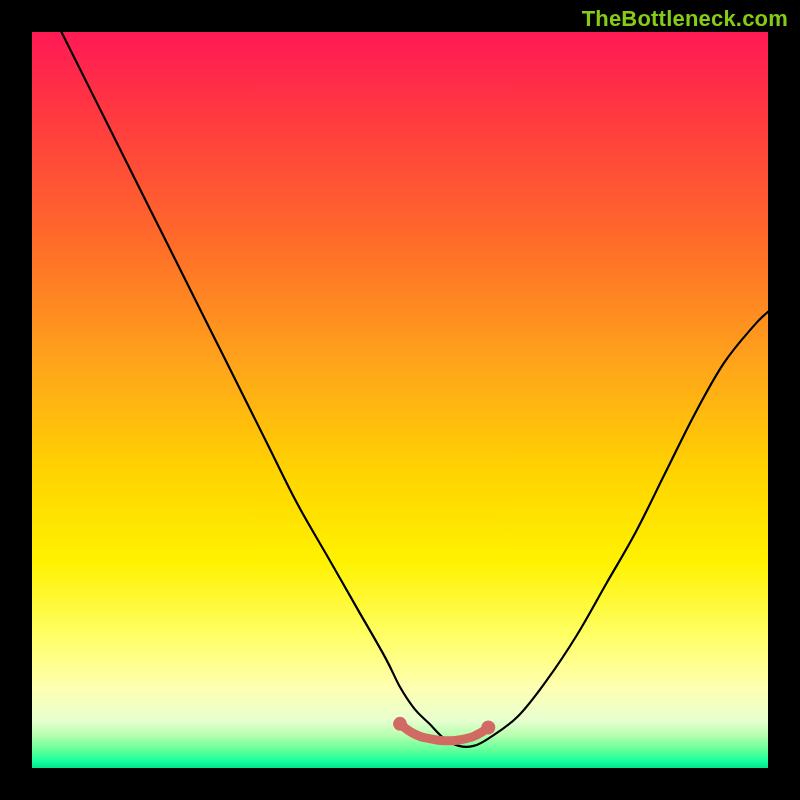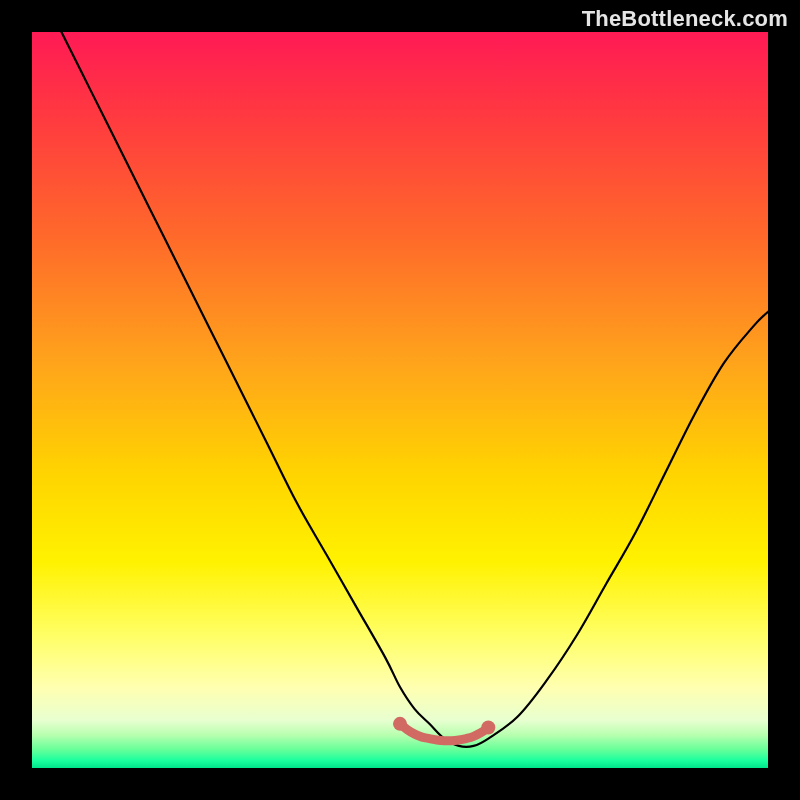--- a/index.html
+++ b/index.html
@@ -24,21 +24,21 @@
     left: 32px;
     top: 32px;
     width: 736px;
     height: 736px;
     overflow: hidden;
   }
   .watermark {
     position: absolute;
     top: 6px;
     right: 12px;
-    color: #e5e5e5;
+    color: #84cc16;
     font-size: 22px;
     font-weight: 600;
     letter-spacing: 0.2px;
     user-select: none;
   }
   svg { display: block; }
 </style>
 </head>
 <body>
 

